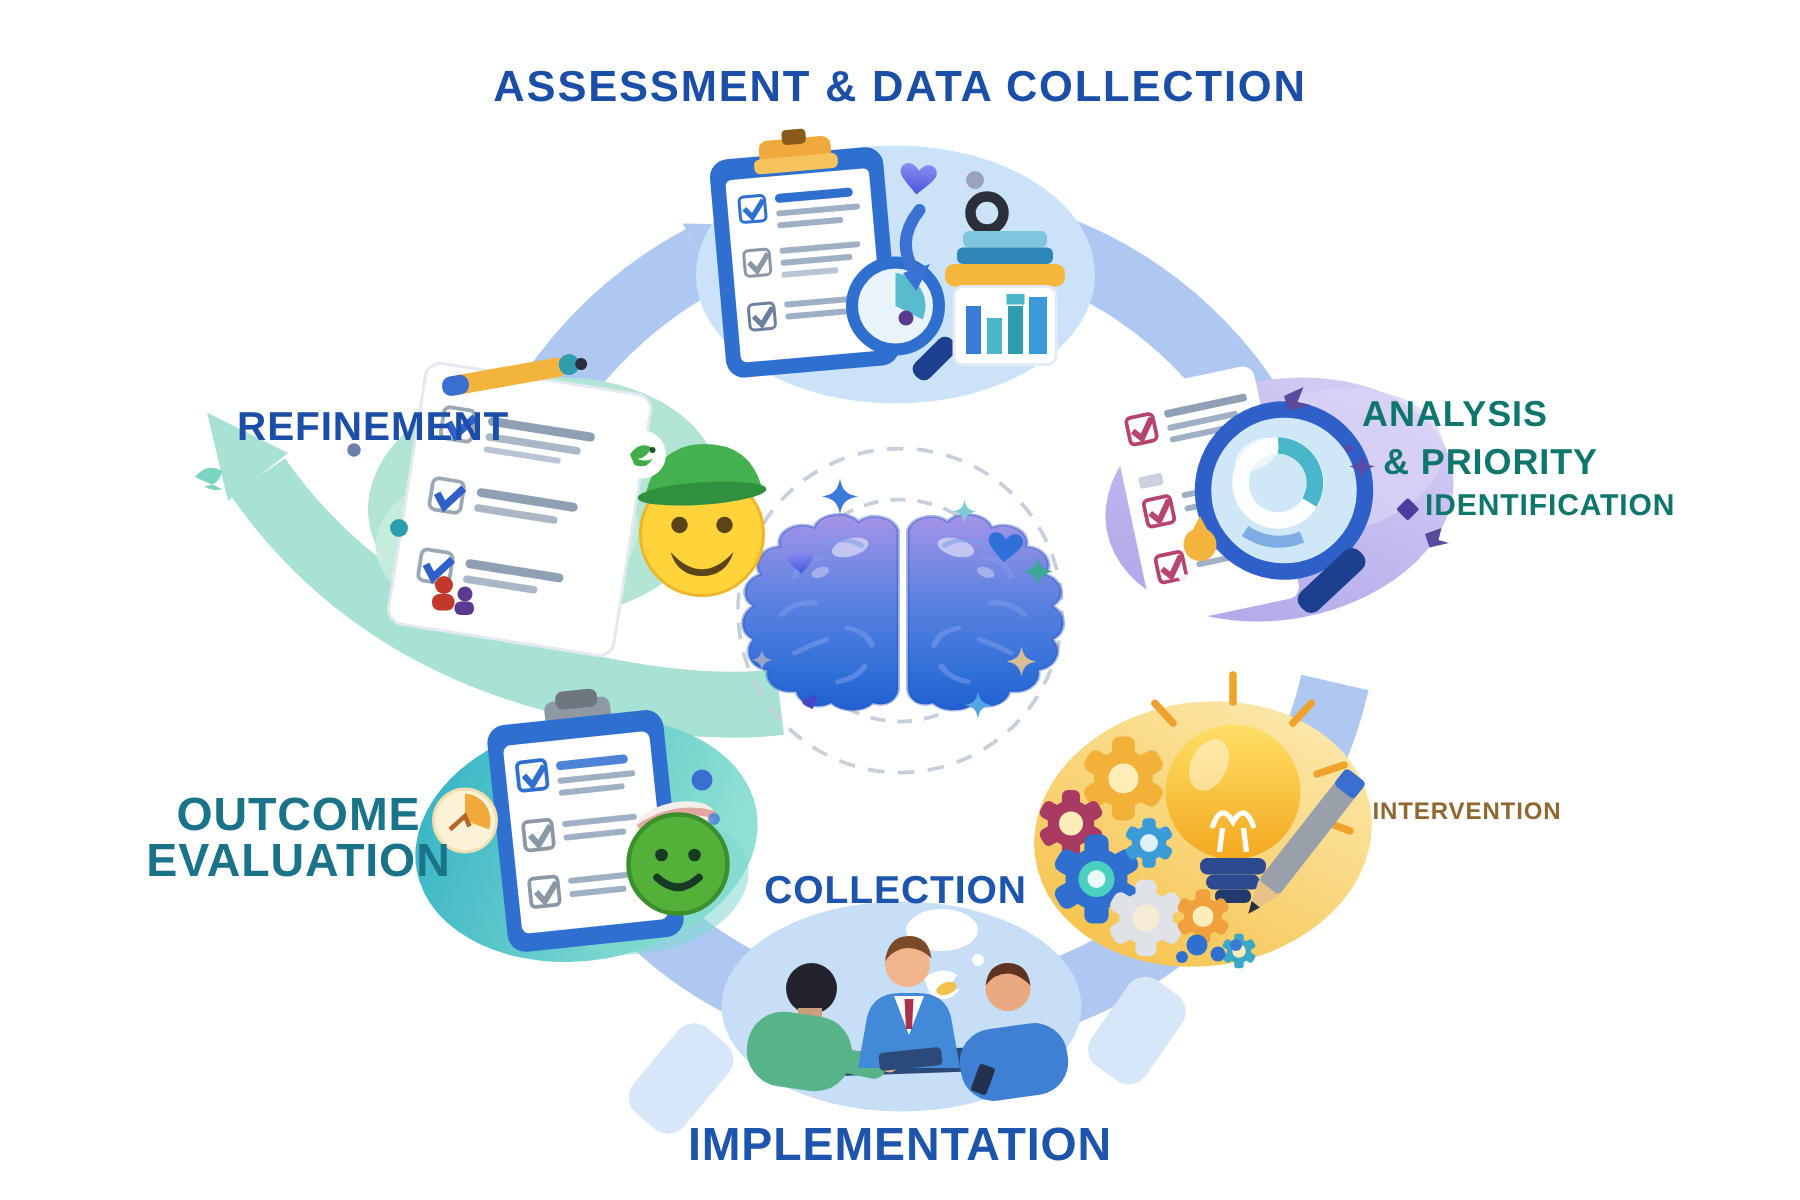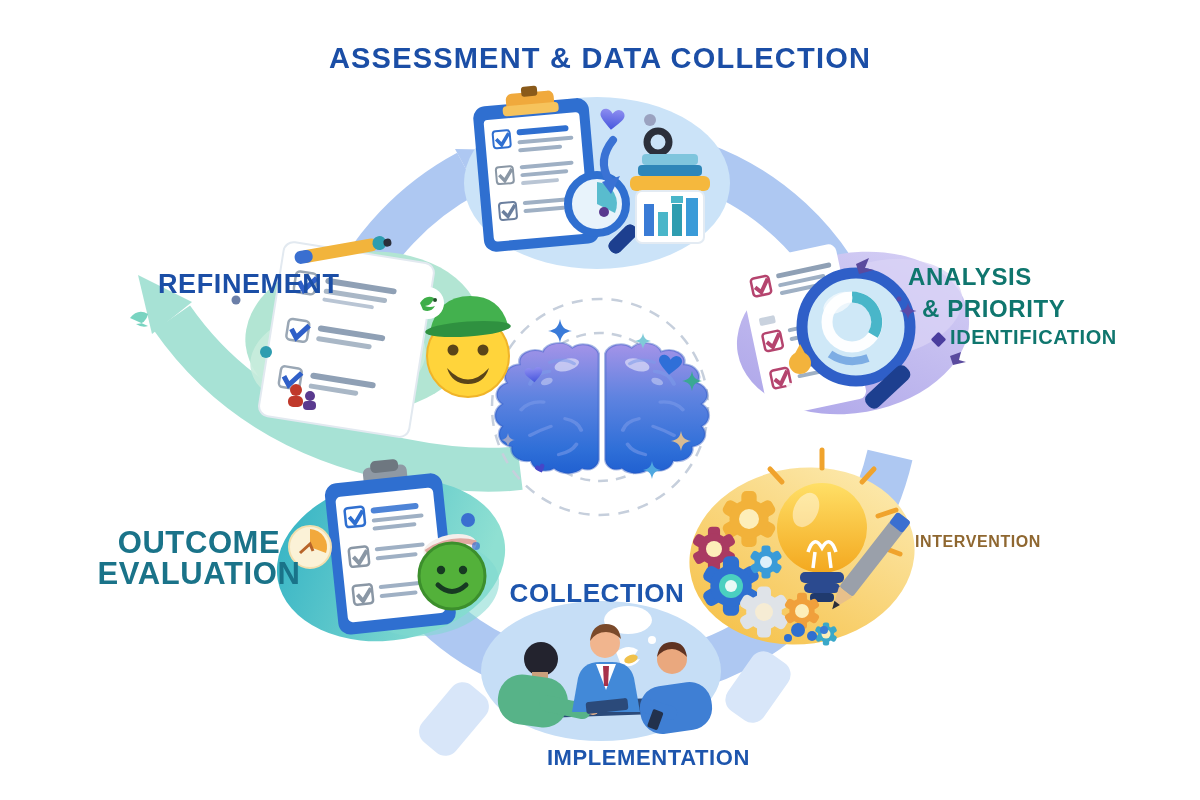--- a/index.html
+++ b/index.html
@@ -13,21 +13,21 @@
   .t-brown{color:#8f6730}
   .t-teal{color:#1a7389}
   .lbl-title{left:0;right:0;top:40px;text-align:center;font-size:29px;letter-spacing:1.2px;}
   .lbl-refinement{left:158px;top:256px;font-size:27px;margin-top:12px;}
   .lbl-analysis-1{left:908px;top:262px;font-size:24px;}
   .lbl-analysis-2{left:922px;top:294px;font-size:24px;}
   .lbl-analysis-3{left:950px;top:325px;font-size:20px;}
   .lbl-intervention{left:915px;top:526px;font-size:16px;line-height:32px;}
   .lbl-outcome{left:88px;top:527px;width:222px;text-align:center;font-size:31px;line-height:31px;}
   .lbl-referment{left:447px;top:577px;width:300px;text-align:center;font-size:26px;}
-  .lbl-implementation{left:450px;top:744px;width:300px;text-align:right;font-size:22px;}
+  .lbl-implementation{left:450px;top:744px;width:300px;text-align:center;font-size:31px;}
 </style>
 </head>
 <body>
 
 <div class="stage">
 
 <svg class="art" viewBox="0 0 1200 800" aria-hidden="true">
   <defs>
     <linearGradient id="brainGrad" gradientUnits="userSpaceOnUse" x1="600" y1="330" x2="600" y2="535">
       <stop offset="0" stop-color="#a393e8"></stop>

